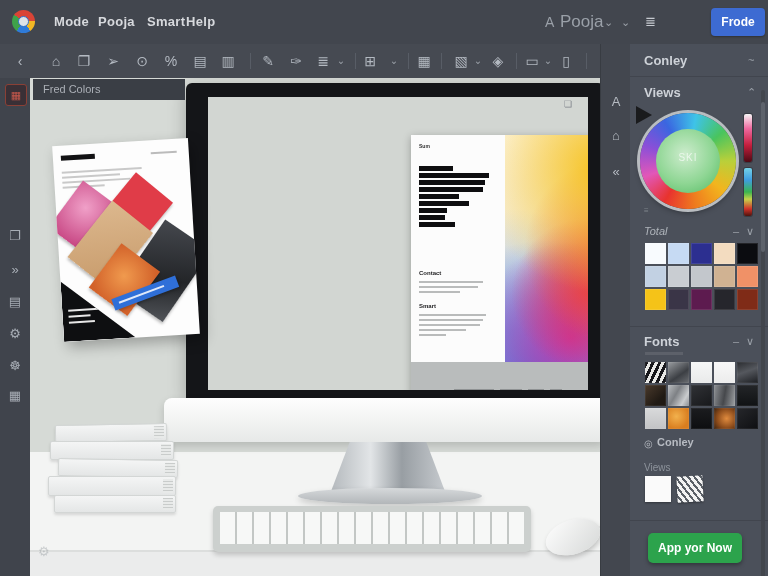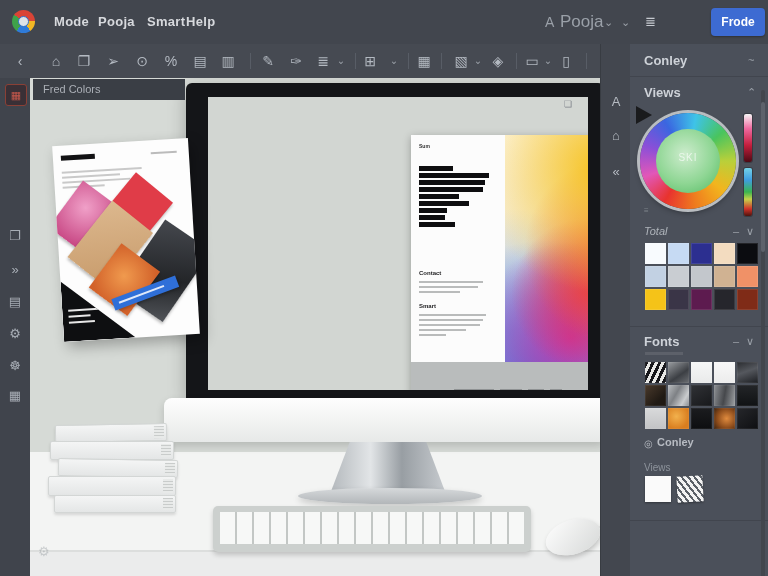--- a/index.html
+++ b/index.html
@@ -355,15 +355,16 @@
         <div class="thumb" style="background: linear-gradient(140deg, rgb(38, 39, 43), rgb(14, 15, 18));"></div>
       </div>
 
     <span class="abs p-note-icon" style="left:14px;top:394px;">◎</span>
     <span class="abs p-note" style="left:27px;top:392px;">Conley</span>
     <span class="abs p-total" style="left:14px;top:418px;">Views</span>
     <div class="abs pat pat-white" style="left:15px;top:432px;"></div>
     <div class="abs pat pat-hatch" style="left:47px;top:432px;"></div>
 
     <div class="abs p-div" style="top:476px;"></div>
+    <div class="abs btn-apply">App yor Now</div>
   </div>
 
 </div>
 
 </body></html>

